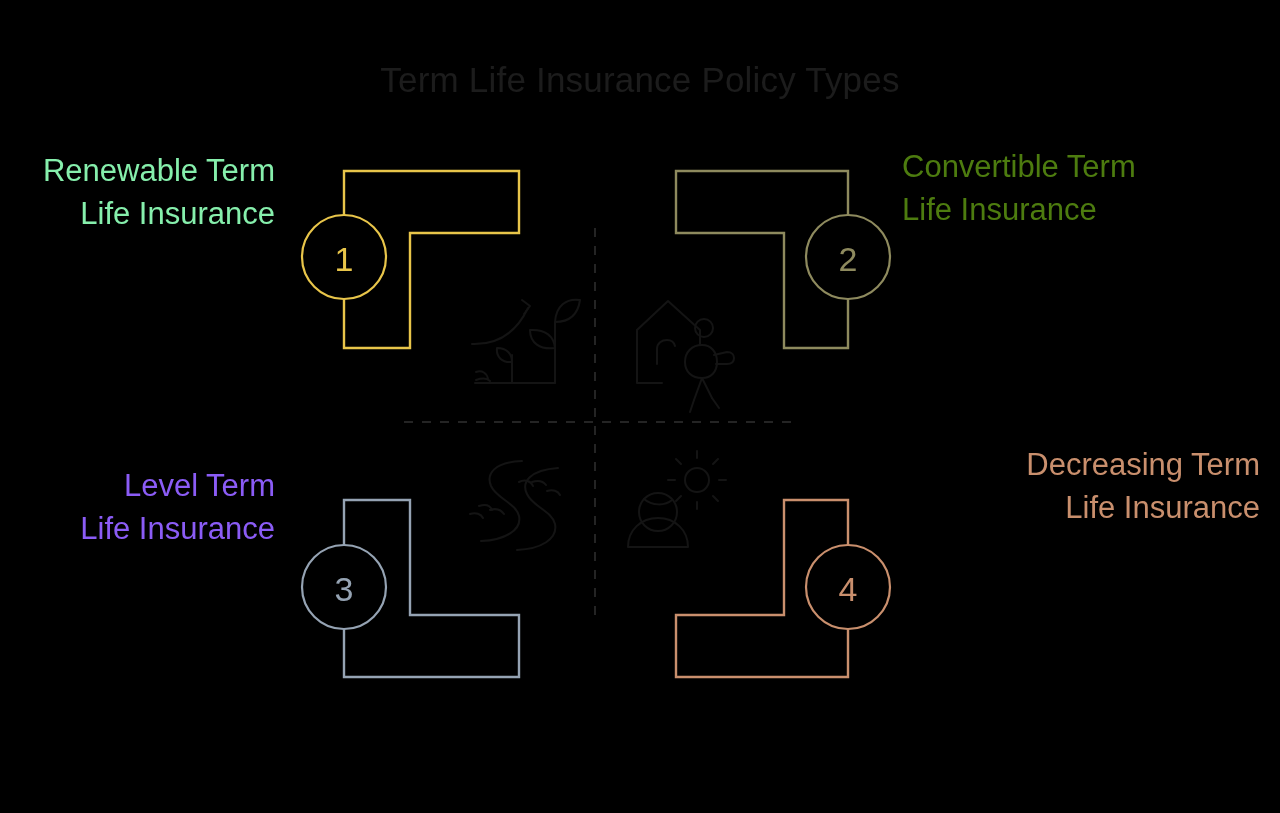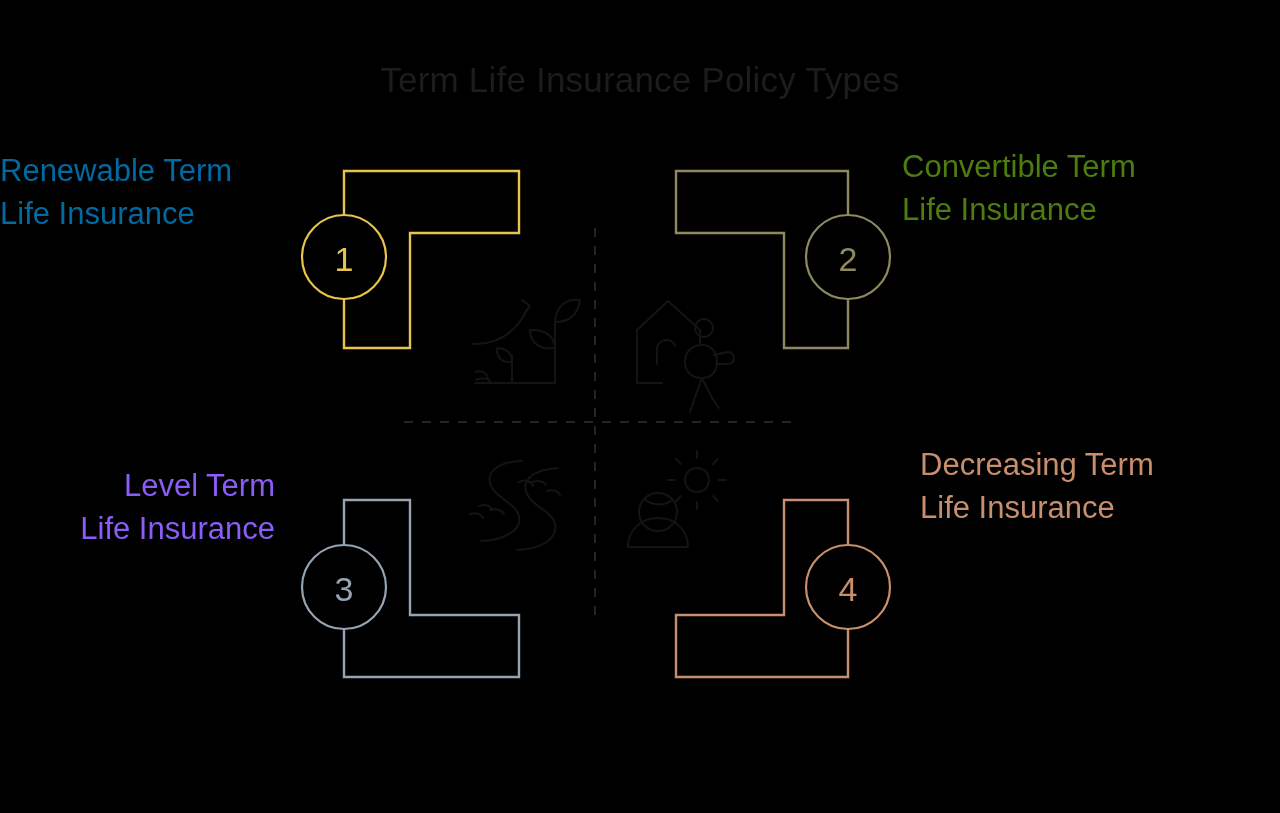--- a/index.html
+++ b/index.html
@@ -39,36 +39,36 @@
   
   .qlabel {
     position: absolute;
     font-size: 31px;
     font-weight: 400;
     line-height: 1.38;
     white-space: pre-line;
   }
   .qlabel-1 {
     left: 0px;  top: 150px;  width: 275px;
-    text-align: left;
-    color: #0369a1;
+    text-align: right;
+    color: #86efac;
   }
   .qlabel-2 {
     left: 902px; top: 146px; width: 340px;
     text-align: left;
     color: #4d7c0f;
   }
   .qlabel-3 {
     left: 0px;  top: 465px;  width: 275px;
     text-align: right;
     color: #8b5cf6;
   }
   .qlabel-4 {
     left: 920px; top: 444px; width: 340px;
-    text-align: left;
+    text-align: right;
     color: #C98F6D;
   }
 
   
   #diagram {
     position: absolute;
     left: 0;
     top: 0;
   }
   .shape-path { fill: none; stroke-width: 2.4; }

